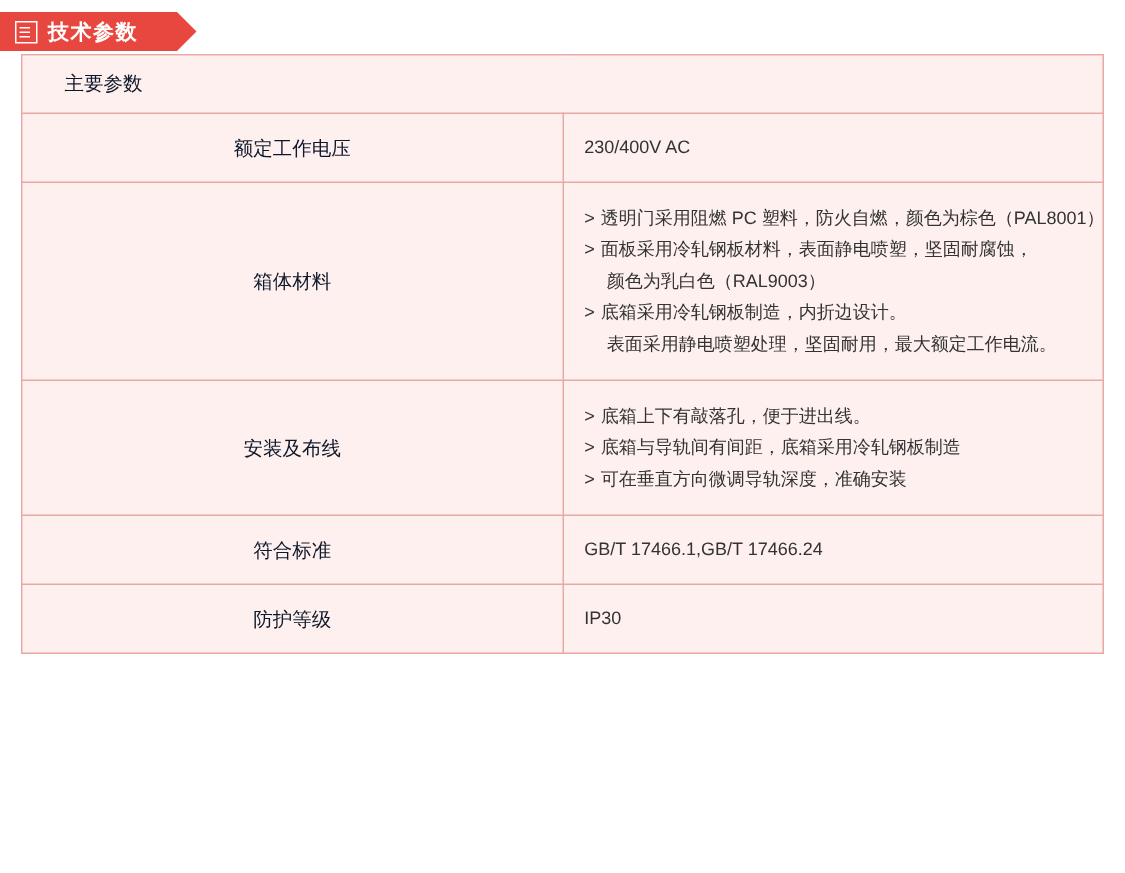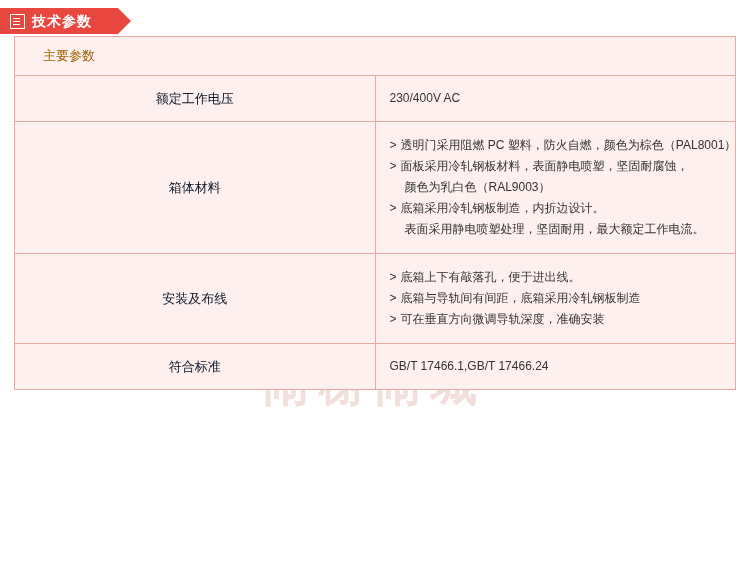--- a/index.html
+++ b/index.html
@@ -83,21 +83,21 @@
   }
   table.spec td {
     border: 1px solid #e8a9a3;
     vertical-align: middle;
     background: #fdf0ef;
   }
   td.section-head {
     background: #e4e4e4;
     border: 1px solid #d0d0d0;
     font-size: 13px;
-    color: #a16207;
+    color: #0f172a;
     padding: 10px 0 10px 28px;
     font-weight: normal;
   }
   td.label {
     width: 208px;
     text-align: center;
     font-size: 13px;
     color: #0f172a;
     padding: 13px 6px;
   }
@@ -195,15 +195,19 @@
             <span class="mk">&gt;</span><span>可在垂直方向微调导轨深度，准确安装</span>
           </div>
         </td>
       </tr>
 
       <tr>
         <td class="label">符合标准</td>
         <td class="value single">GB/T 17466.1,GB/T 17466.24</td>
       </tr>
 
+      <tr>
+        <td class="label">防护等级</td>
+        <td class="value single">IP30</td>
+      </tr>
     </tbody>
   </table>
 </div>
 
 </body></html>

